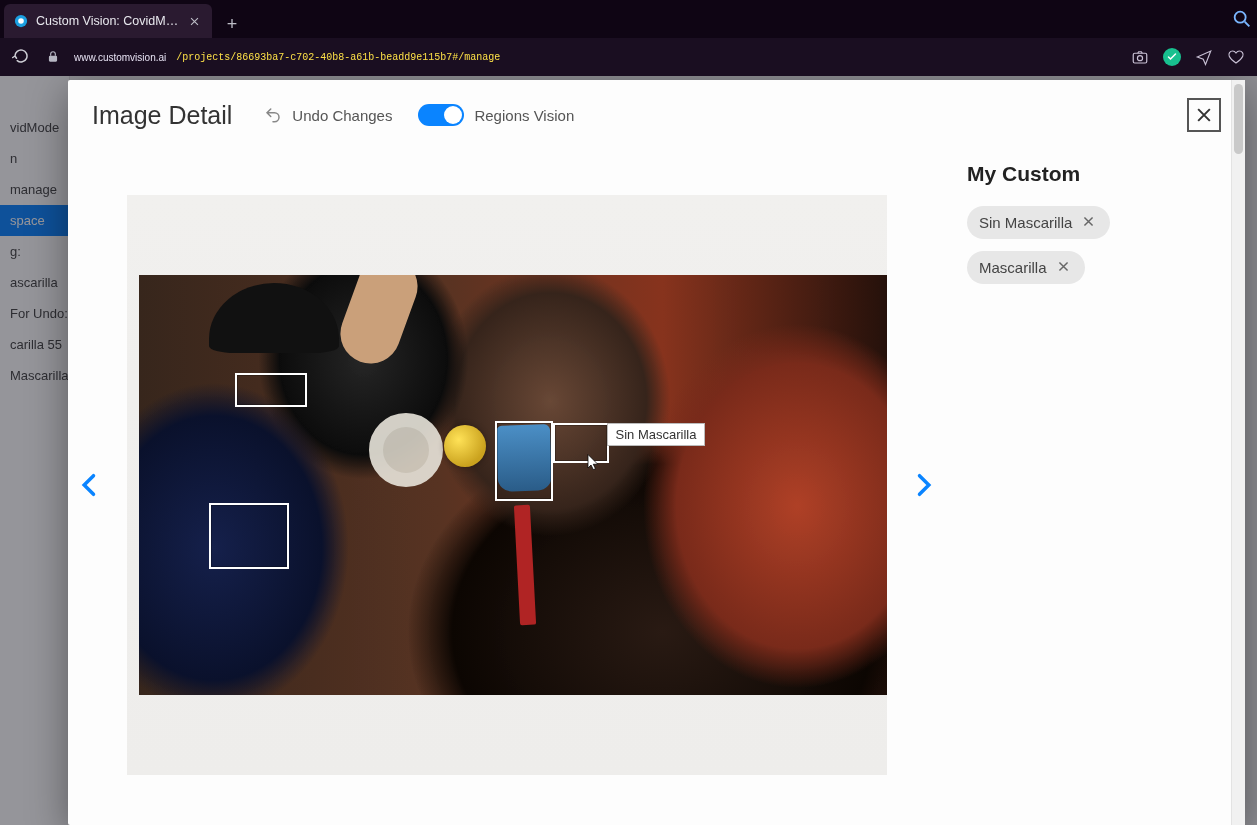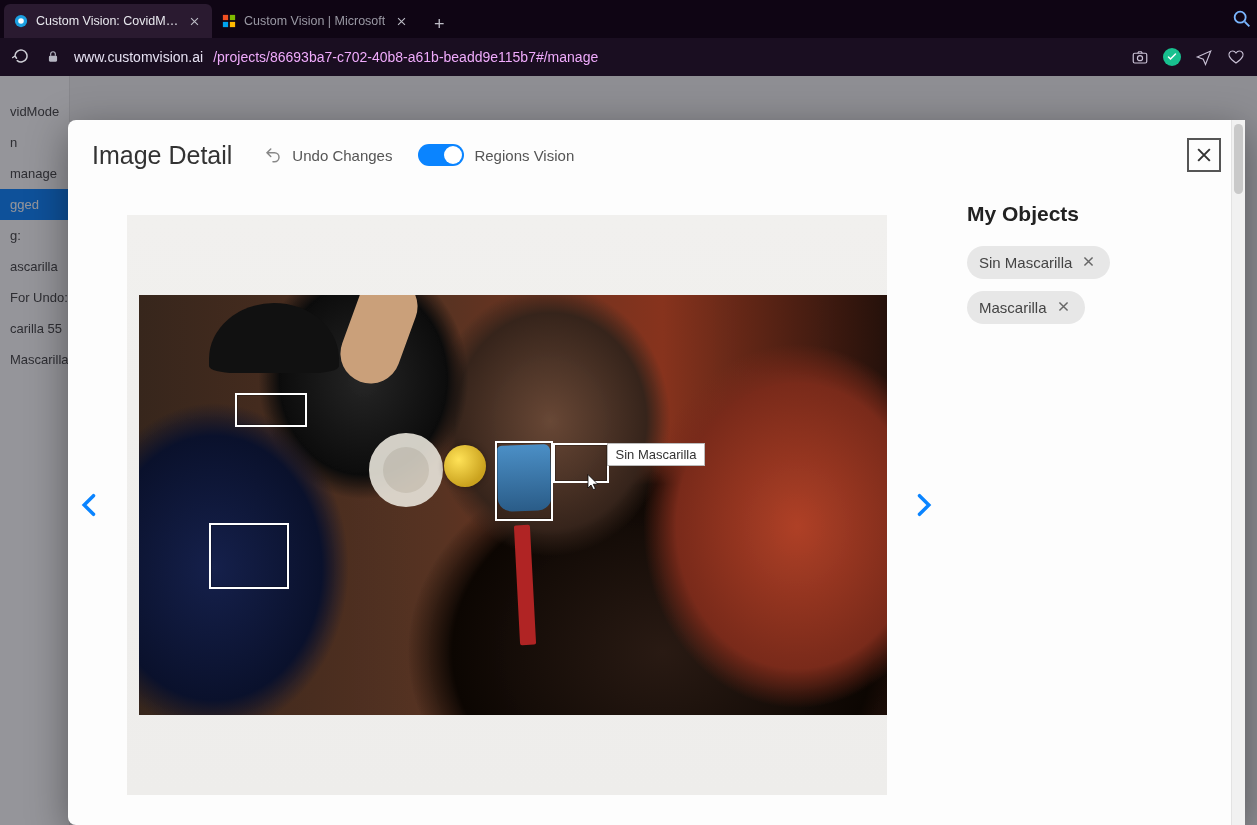--- a/index.html
+++ b/index.html
@@ -24,38 +24,38 @@
   .tab{height:34px;display:flex;align-items:center;gap:8px;padding:0 10px;font-size:12.5px;color:#cfcfd4;border-top-left-radius:6px;border-top-right-radius:6px;position:relative;max-width:208px;overflow:hidden;}
   .tab.active{background:#2a1a30;color:#e8e8ee;}
   .tab.inactive{color:#9a99a4;}
   .tab .fav{width:14px;height:14px;flex:0 0 14px;display:flex;align-items:center;justify-content:center;}
   .tab .title{white-space:nowrap;overflow:hidden;text-overflow:ellipsis;flex:1 1 auto;}
   .tab .close{width:16px;height:16px;display:flex;align-items:center;justify-content:center;color:#bdbdc6;}
   .newtab{width:28px;height:28px;margin-left:6px;display:flex;align-items:center;justify-content:center;color:#bdbdc6;font-size:18px;}
   .addr-row{height:38px;display:flex;align-items:center;gap:14px;padding:0 12px;background:#1a0e21;}
   .addr-row .reload{width:20px;height:20px;color:#cfcfd6;}
   .lock{width:14px;height:14px;color:#b7b7c3;}
-  .url{flex:1 1 auto;font-size:14px;color:#c8c0d4;display:flex;align-items:center;gap:10px;}
+  .url{flex:1 1 auto;font-size:10px;color:#c8c0d4;display:flex;align-items:center;gap:10px;}
   .url .host{color:#e6e1f2;}
-  .url .path{color:#f0abfc;}
+  .url .path{color:#fde047;font-family:Liberation Mono, monospace;}
   .right-icons{display:flex;gap:14px;align-items:center;color:#c8c0d4;}
   .right-icons .ic{width:18px;height:18px;display:flex;align-items:center;justify-content:center;}
   .ic-green{width:18px;height:18px;border-radius:50%;background:#18c08f;display:flex;align-items:center;justify-content:center;color:#073;}
   .search-right{position:absolute;top:8px;right:4px;width:22px;height:22px;color:#7ab6ff;}
 
   
   .page{position:absolute;left:0;right:0;top:76px;bottom:0;background:#f2f2f2;overflow:hidden;}
   
-  .under-sidebar{position:absolute;left:0;top:0;width:70px;height:100%;background:#fff;border-right:1px solid #e5e5e5;color:#444;font-size:13px;padding-top:20px;}
+  .under-sidebar{position:absolute;left:0;top:0;width:70px;height:100%;background:#fff;border-right:1px solid #e5e5e5;color:#444;font-size:13px;padding-top:36px;}
   .under-sidebar .row{padding:8px 10px;white-space:nowrap;overflow:hidden;}
   .under-sidebar .row.sel{background:#0a84ff;color:#fff;}
   .shade{position:absolute;inset:0;background:rgba(20,20,30,.45);} 
 
   
-  .modal{position:absolute;left:68px;right:12px;top:4px;bottom:0;background:var(--bg);border-radius:8px;box-shadow:0 10px 40px var(--shadow);margin-top:40px;}  
+  .modal{position:absolute;left:68px;right:12px;top:4px;bottom:0;background:var(--bg);border-radius:2px;box-shadow:0 10px 40px var(--shadow);}  
   .modal-header{display:flex;align-items:center;gap:26px;padding:18px 24px 10px 24px;}
   .modal-title{font-size:25px;font-weight:400;color:#333;margin-right:6px;}
   .hdr-btn{display:flex;align-items:center;gap:10px;color:#555;font-size:15px;}
   .undo-ic{width:18px;height:18px;color:#888;}
   .toggle{width:46px;height:22px;border-radius:11px;position:relative;}
   .toggle.on{background:var(--blue);} .toggle.off{background:#cfcfcf;}
   .toggle .knob{position:absolute;top:2px;width:18px;height:18px;border-radius:50%;background:#fff;}
   .toggle.on .knob{right:2px;} .toggle.off .knob{left:2px;}
   .modal-close{margin-left:auto;width:34px;height:34px;border:2px solid #555;display:flex;align-items:center;justify-content:center;color:#333;}
 
@@ -108,36 +108,20 @@
 <div class="chrome">
   <div class="tab-strip">
     <div class="tab active">
       <span class="fav">
         <svg viewBox="0 0 16 16" width="14" height="14">
             <circle cx="8" cy="8" r="7" fill="#1ba0e1"></circle>
             <circle cx="8" cy="8" r="3.2" fill="#fff"></circle>
           </svg>
       </span>
       <span class="title">Custom Vision: CovidMode</span>
-      <span class="close">
-        <svg viewBox="0 0 16 16" width="11" height="11">
-            <path d="M3 3l10 10M13 3L3 13" stroke="currentColor" stroke-width="1.6"></path>
-          </svg>
-      </span>
-    </div>
-    <div class="tab inactive">
-      <span class="fav">
-        <svg viewBox="0 0 16 16" width="14" height="14">
-            <rect x="1" y="1" width="6" height="6" fill="#f25022"></rect>
-            <rect x="9" y="1" width="6" height="6" fill="#7fba00"></rect>
-            <rect x="1" y="9" width="6" height="6" fill="#00a4ef"></rect>
-            <rect x="9" y="9" width="6" height="6" fill="#ffb900"></rect>
-          </svg>
-      </span>
-      <span class="title">Custom Vision | Microsoft</span>
       <span class="close">
         <svg viewBox="0 0 16 16" width="11" height="11">
             <path d="M3 3l10 10M13 3L3 13" stroke="currentColor" stroke-width="1.6"></path>
           </svg>
       </span>
     </div>
     <div class="newtab">+</div>
     <span class="search-right">
       <svg viewBox="0 0 24 24" width="22" height="22">
           <circle cx="10" cy="10" r="6" fill="none" stroke="currentColor" stroke-width="2"></circle>
@@ -186,21 +170,21 @@
           </svg>
         </span>
     </div>
   </div>
 
   <div class="page">
     <div class="under-sidebar" id="under-sidebar">
         <div class="row">vidMode</div>
         <div class="row">n</div>
         <div class="row">manage</div>
-        <div class="row sel">gged</div>
+        <div class="row sel">space</div>
         <div class="row">g:</div>
         <div class="row">ascarilla</div>
         <div class="row">For Undo:</div>
         <div class="row">carilla   55</div>
         <div class="row">Mascarilla</div>
       </div>
     <div class="shade"></div>
 
     <div class="modal">
       <div class="fake-scroll">
@@ -262,21 +246,21 @@
             </div>
           </div>
           <div class="nav-arrow right">
             <svg viewBox="0 0 24 24" width="28" height="40">
                 <path d="M9 4l8 8-8 8" fill="none" stroke="currentColor" stroke-width="3" stroke-linecap="round"></path>
               </svg>
           </div>
         </div>
 
         <div class="side">
-          <h3>My Objects</h3>
+          <h3>My Custom</h3>
           <div id="chips"><span class="chip">
                 <span>Sin Mascarilla</span>
                 <span class="x">
                   <svg viewBox="0 0 16 16" width="13" height="13">
                     <path d="M3 3l10 10M13 3L3 13" stroke="currentColor" stroke-width="1.8"></path>
                   </svg>
                 </span>
               </span><br><span class="chip">
                 <span>Mascarilla</span>
                 <span class="x">

